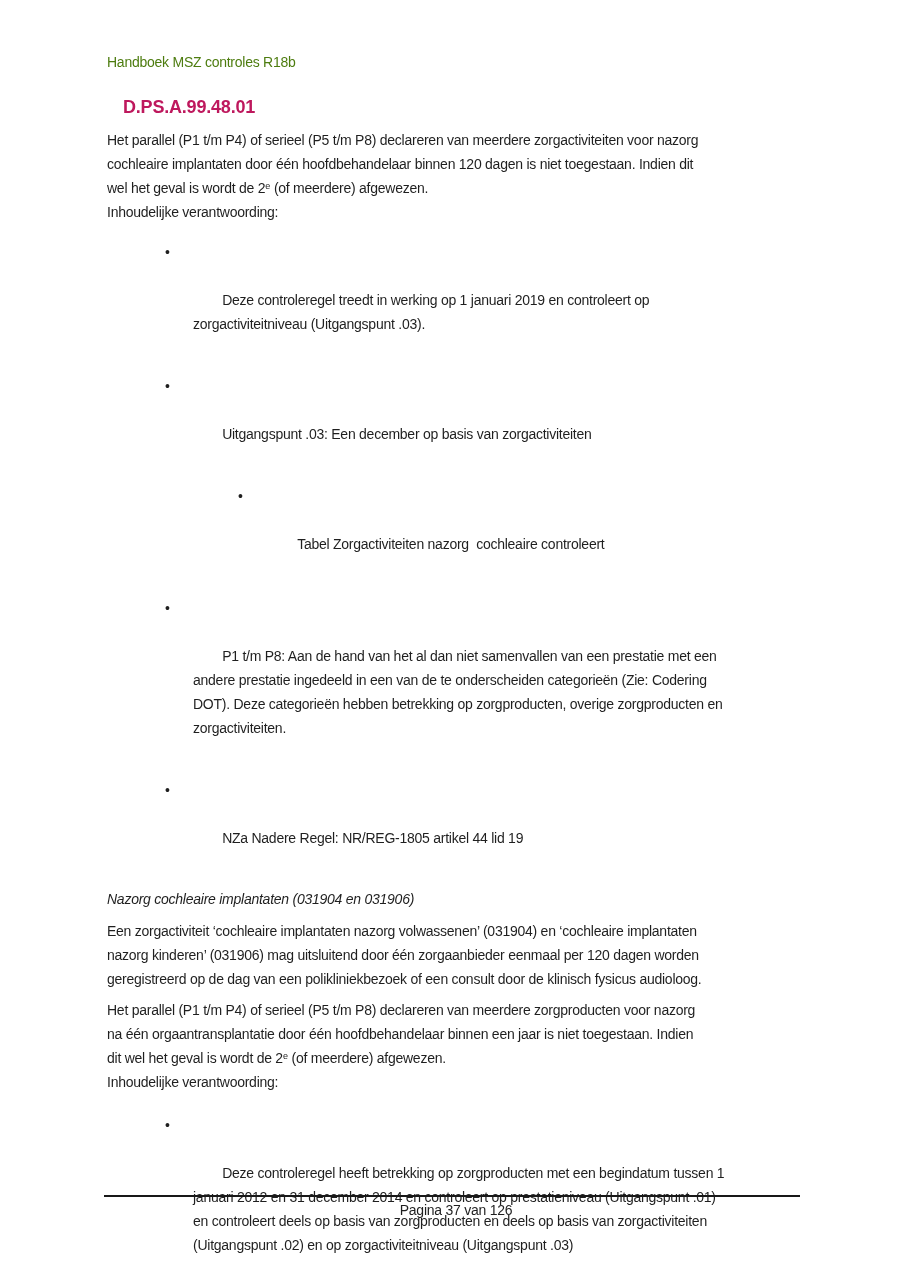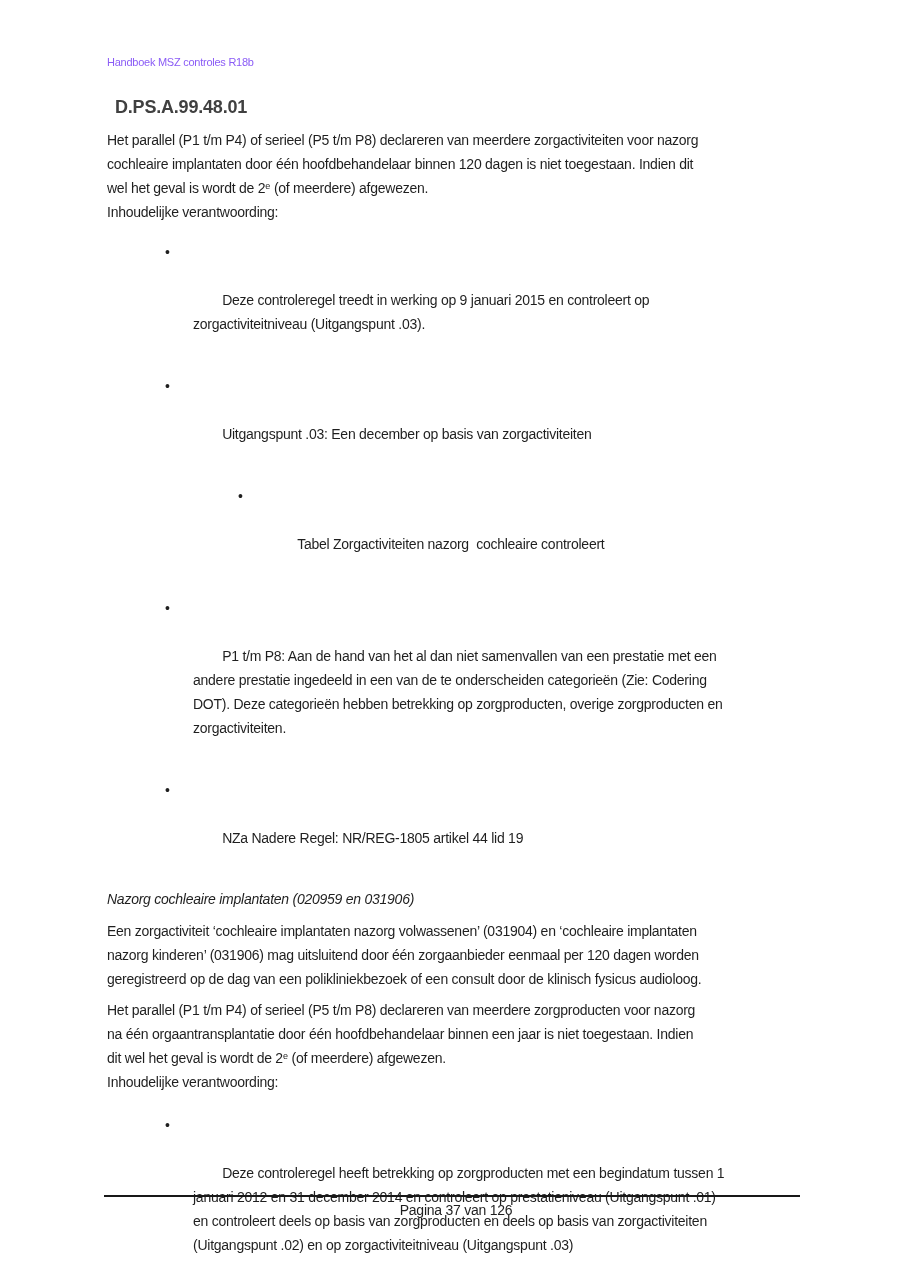--- a/index.html
+++ b/index.html
@@ -12,32 +12,32 @@
     box-sizing: border-box;
     padding: 50px 105px 0 107px;
     font-family: "Liberation Sans", "DejaVu Sans", sans-serif;
     color: #1f1f1f;
     font-size: 14px;
     letter-spacing: -0.25px;
     line-height: 24px;
     overflow: hidden;
   }
   .doc-header {
-    font-size: 11px;
+    font-size: 14px;
     line-height: 24px;
     margin: 0;
-    color: #8b5cf6;
+    color: #4d7c0f;
   }
   .rule-heading {
     font-size: 18px;
     font-weight: 700;
     line-height: 26px;
-    margin: 20px 0 0 8px;
+    margin: 20px 0 0 16px;
     letter-spacing: -0.2px;
-    color: #404040;
+    color: #be185d;
   }
   .body { margin: 0; white-space: pre-wrap; }
   .intro { margin-top: 8px; }
   .intro2 { margin-top: 7px; }
   .label { }
   .note-h { margin-top: 13px; font-style: italic; }
   .note-b { margin-top: 8px; }
   .list { margin: 0; }
   .li { position: relative; white-space: pre-wrap; }
   .li.l1 { padding-left: 86px; }
@@ -92,21 +92,21 @@
 
     <p class="body intro"><span>Het parallel (P1 t/m P4) of serieel (P5 t/m P8) declareren van meerdere zorgactiviteiten voor nazorg
 cochleaire implantaten door één hoofdbehandelaar binnen 120 dagen is niet toegestaan. Indien dit
 wel het geval is wordt de 2</span><sup class="ord">e</sup><span> (of meerdere) afgewezen.</span></p>
 
     <p class="body label">Inhoudelijke verantwoording:</p>
 
     <div class="list">
       <div class="li l1 mt16">
         <span class="mk">•</span>
-        <span>Deze controleregel treedt in werking op 9 januari 2015 en controleert op
+        <span>Deze controleregel treedt in werking op 1 januari 2019 en controleert op
 zorgactiviteitniveau (Uitgangspunt .03).</span>
       </div>
       <div class="li l1 mt14">
         <span class="mk">•</span>
         <span>Uitgangspunt .03: Een december op basis van zorgactiviteiten</span>
       </div>
       <div class="li l2 mt14">
         <span class="mk">•</span>
         <span>Tabel Zorgactiviteiten nazorg  cochleaire controleert</span>
       </div>
@@ -116,21 +116,21 @@
 andere prestatie ingedeeld in een van de te onderscheiden categorieën (Zie: Codering
 DOT). Deze categorieën hebben betrekking op zorgproducten, overige zorgproducten en
 zorgactiviteiten.</span>
       </div>
       <div class="li l1 mt14">
         <span class="mk">•</span>
         <span>NZa Nadere Regel: NR/REG-1805 artikel 44 lid 19</span>
       </div>
     </div>
 
-    <p class="body note-h">Nazorg cochleaire implantaten (020959 en 031906)</p>
+    <p class="body note-h">Nazorg cochleaire implantaten (031904 en 031906)</p>
     <p class="body note-b">Een zorgactiviteit ‘cochleaire implantaten nazorg volwassenen’ (031904) en ‘cochleaire implantaten
 nazorg kinderen’ (031906) mag uitsluitend door één zorgaanbieder eenmaal per 120 dagen worden
 geregistreerd op de dag van een polikliniekbezoek of een consult door de klinisch fysicus audioloog.</p>
   </section>
 
   <section>
 
     <p class="body intro2"><span>Het parallel (P1 t/m P4) of serieel (P5 t/m P8) declareren van meerdere zorgproducten voor nazorg
 na één orgaantransplantatie door één hoofdbehandelaar binnen een jaar is niet toegestaan. Indien
 dit wel het geval is wordt de 2</span><sup class="ord">e</sup><span> (of meerdere) afgewezen.</span></p>

